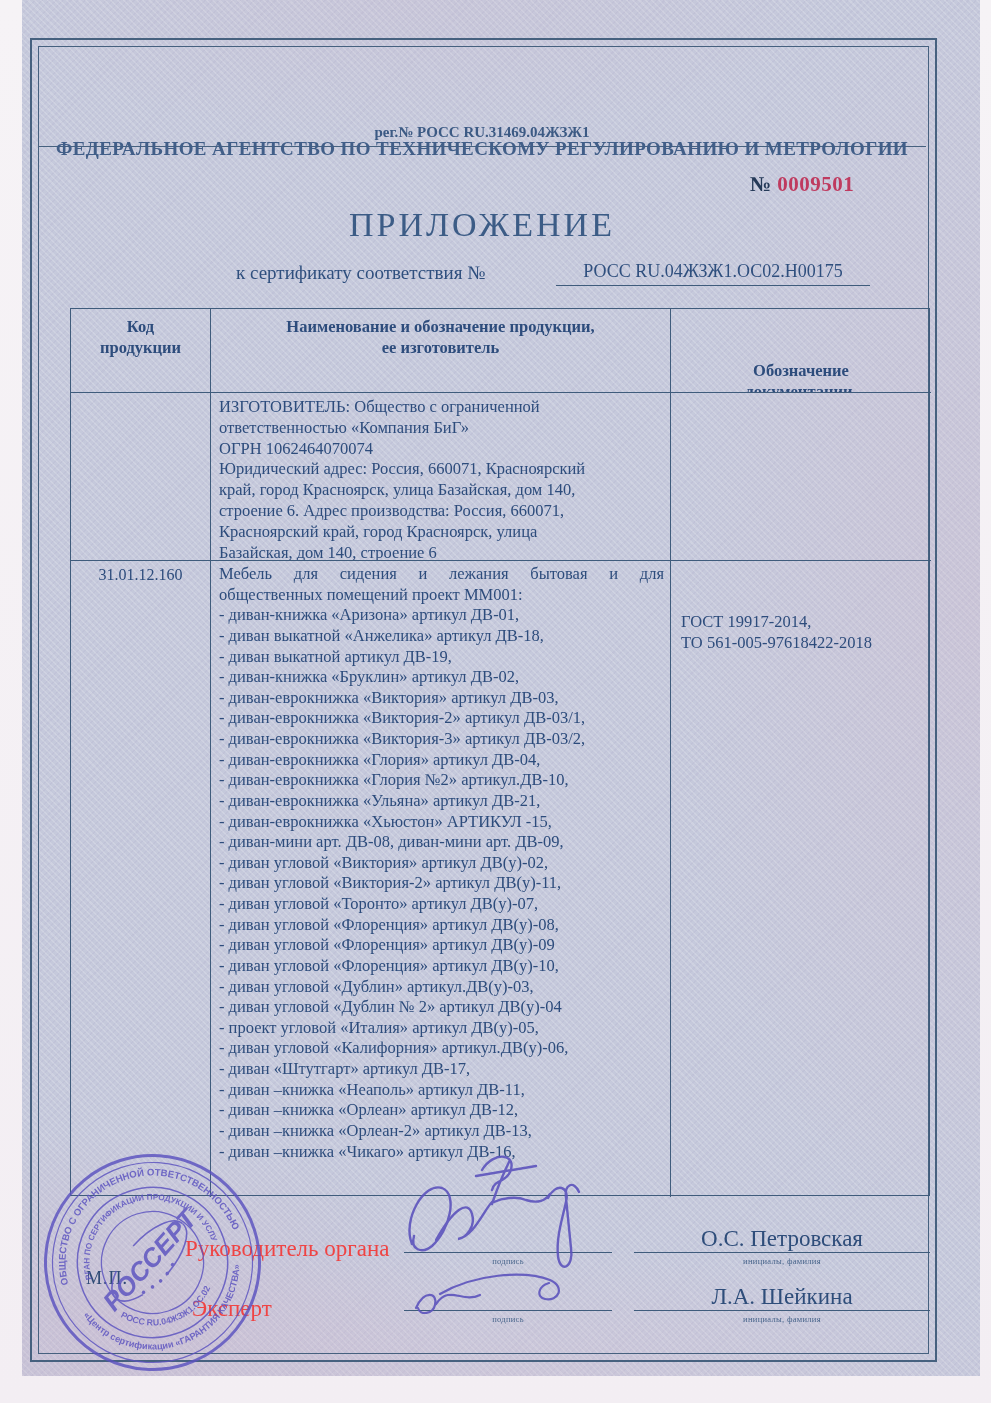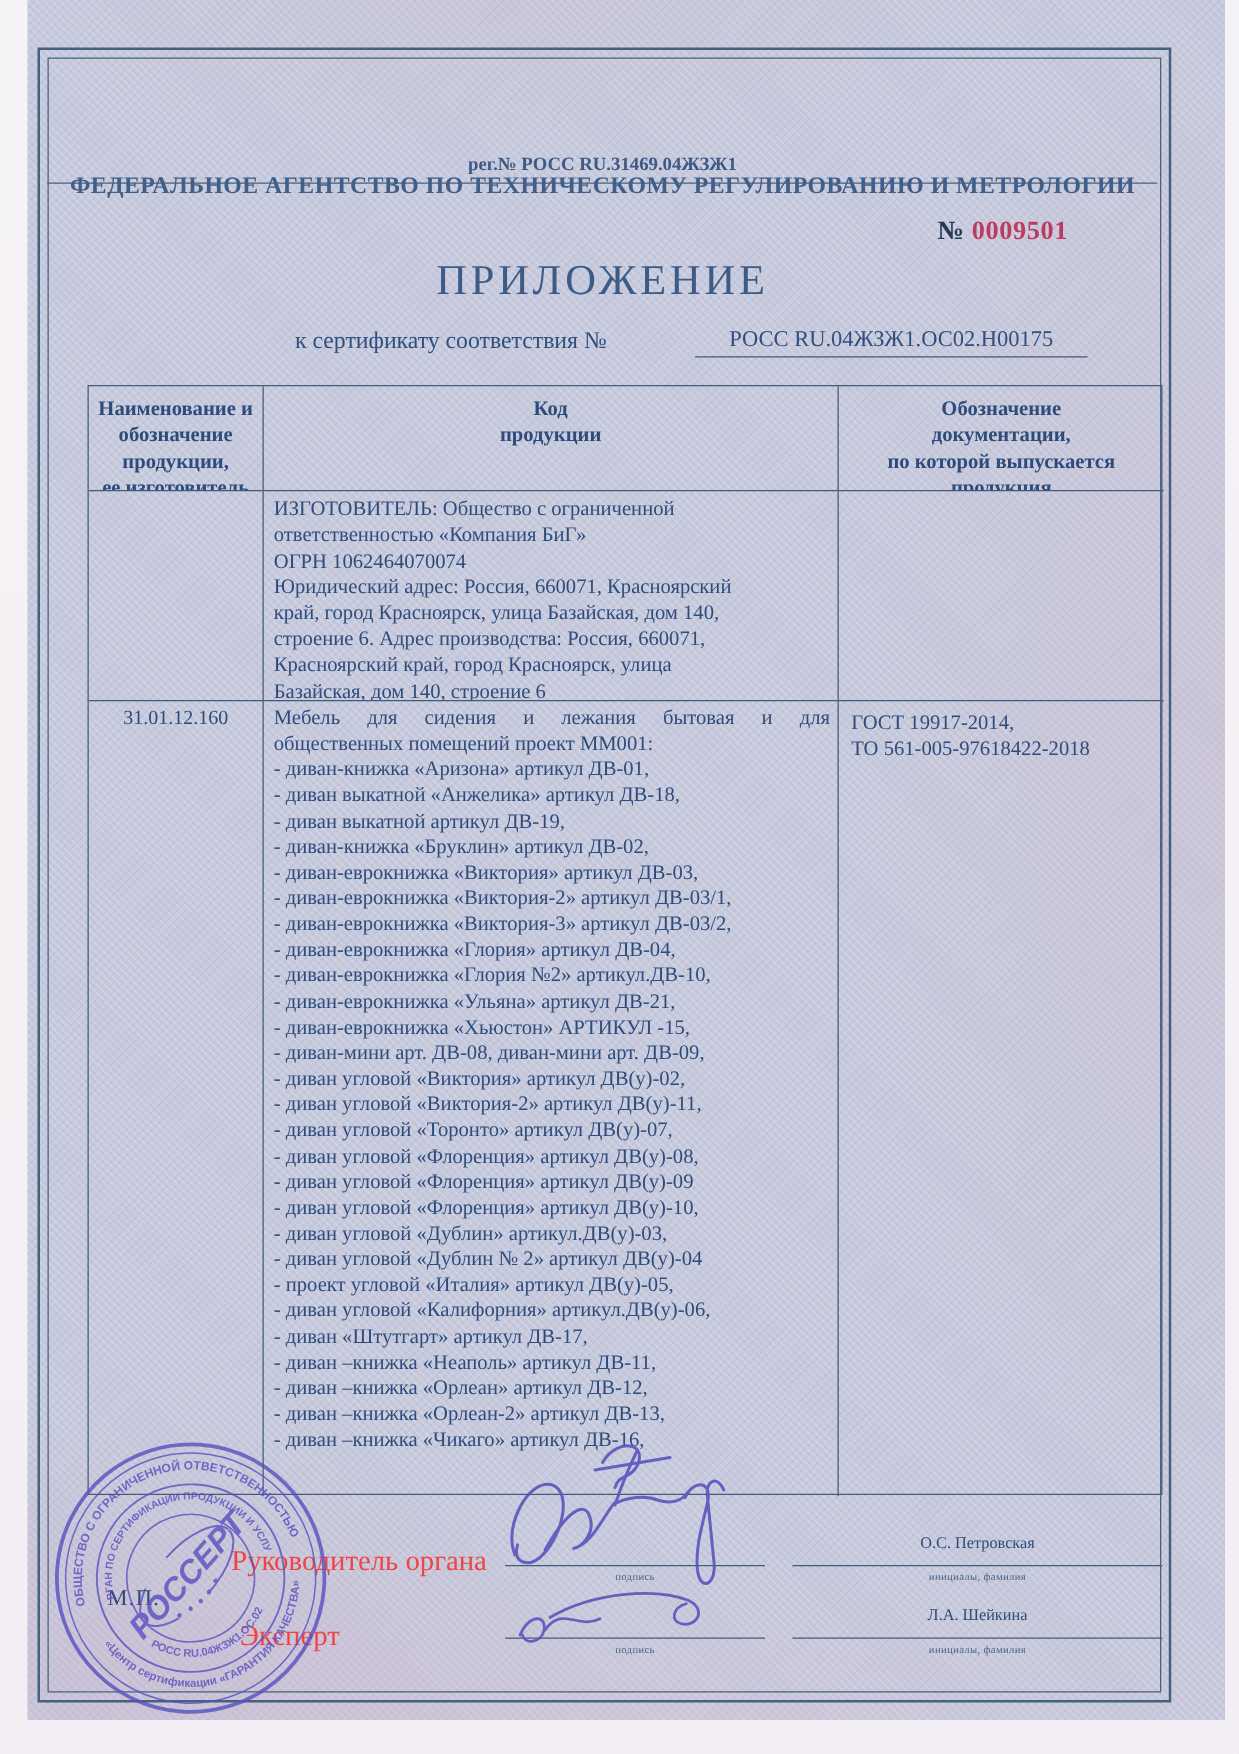--- a/index.html
+++ b/index.html
@@ -38,33 +38,33 @@
   .doc-title{left:38px;top:206px;width:888px;font-size:34px;font-weight:normal;letter-spacing:3px;color:#3c5c86;}
   .cert-label{left:236px;top:262px;font-size:19px;color:#2f4f7e;}
   .cert-value{left:556px;top:261px;width:314px;text-align:center;font-size:18px;color:#2f4f7e;border-bottom:1.5px solid #3f5c7c;padding-bottom:3px;}
 
   .tbl{
     position:absolute;left:70px;top:308px;width:860px;height:888px;
     display:grid;grid-template-columns:140px 460px 260px;grid-template-rows:84px 168px 636px;
     border:1.6px solid #3f5c7c;box-sizing:border-box;color:#2d4c7c;
   }
   .tbl .cell{border-right:1.4px solid #3f5c7c;border-bottom:1.4px solid #3f5c7c;box-sizing:border-box;overflow:hidden;}
-  .tbl .cell.last-col{border-right:none;}
+  .tbl .cell.last-col{border-right:none;margin-top:44px;}
   .tbl .cell.last-row{border-bottom:none;}
   .th{font-weight:bold;font-size:16.5px;line-height:21px;text-align:center;padding-top:7px;}
   .manu{font-size:16.5px;line-height:20.8px;padding:4px 6px 0 8px;}
   .code-cell{font-size:16px;text-align:center;padding-top:5px;}
   .prod{font-size:16.5px;line-height:20.62px;padding:3px 6px 0 8px;}
   .prod div:first-child{text-align:justify;text-align-last:justify;}
   .docs{font-size:16.5px;line-height:21px;padding:6px 4px 0 10px;}
 
   .role{font-size:23px;color:#ef4444;}
   .sig-line{border-top:1.2px solid #3f5c7c;height:0;}
   .caption{font-size:8.5px;color:#47648a;text-align:center;letter-spacing:.3px;}
-  .signer-name{font-size:13px;color:#2e4d7a;text-align:center;}
+  .signer-name{font-size:23px;color:#2e4d7a;text-align:center;}
   .mp{font-size:18px;color:#2e4a75;letter-spacing:1px;z-index:1;}
 
   .stamp{left:40px;top:1150px;transform:rotate(-18deg);opacity:.82;z-index:2;}
   .sig1{left:398px;top:1146px;z-index:3;}
   .sig2{left:406px;top:1264px;z-index:3;}
 </style>
 </head>
 <body>
 
 <div id="page">
@@ -90,26 +90,26 @@
   <div class="abs center reg-no">рег.№ РОСС RU.31469.04ЖЗЖ1</div>
 
   <div class="abs blank-no"><span>№ </span><span class="red">0009501</span></div>
 
   <div class="abs center doc-title">ПРИЛОЖЕНИЕ</div>
   <div class="abs cert-label">к сертификату соответствия №</div>
   <div class="abs cert-value">РОСС RU.04ЖЗЖ1.ОС02.Н00175</div>
 
   <div class="tbl">
     <div class="cell th">
+        <div>Код</div>
+        <div>продукции</div>
+      </div>
+    <div class="cell th">
         <div>Наименование и обозначение продукции,</div>
         <div>ее изготовитель</div>
-      </div>
-    <div class="cell th">
-        <div>Код</div>
-        <div>продукции</div>
       </div>
     <div class="cell th last-col">
         <div>Обозначение</div>
         <div>документации,</div>
         <div>по которой выпускается</div>
         <div>продукция</div>
       </div>
 
     <div class="cell"></div>
     <div class="cell manu">

